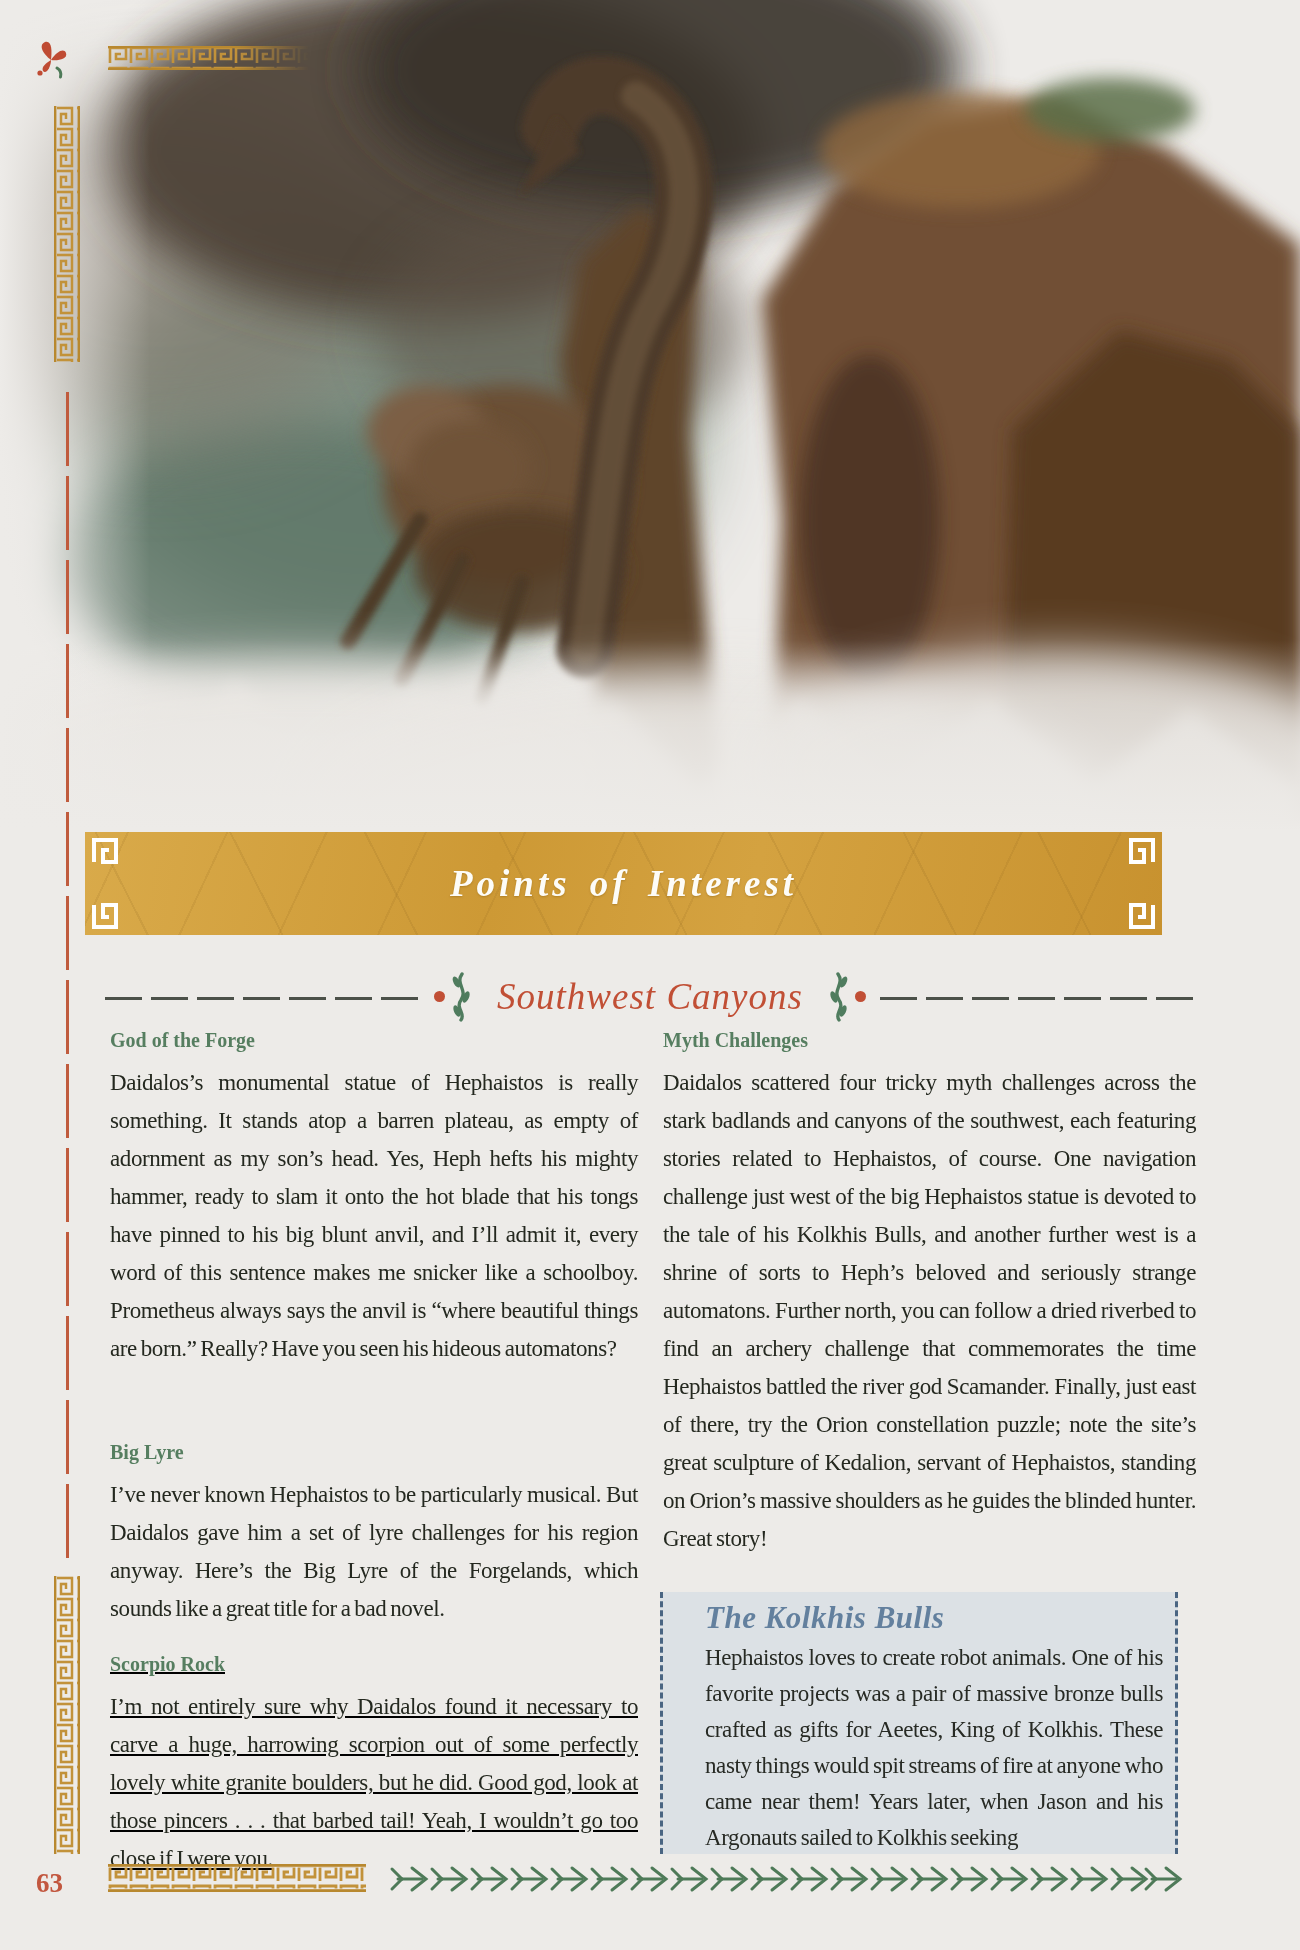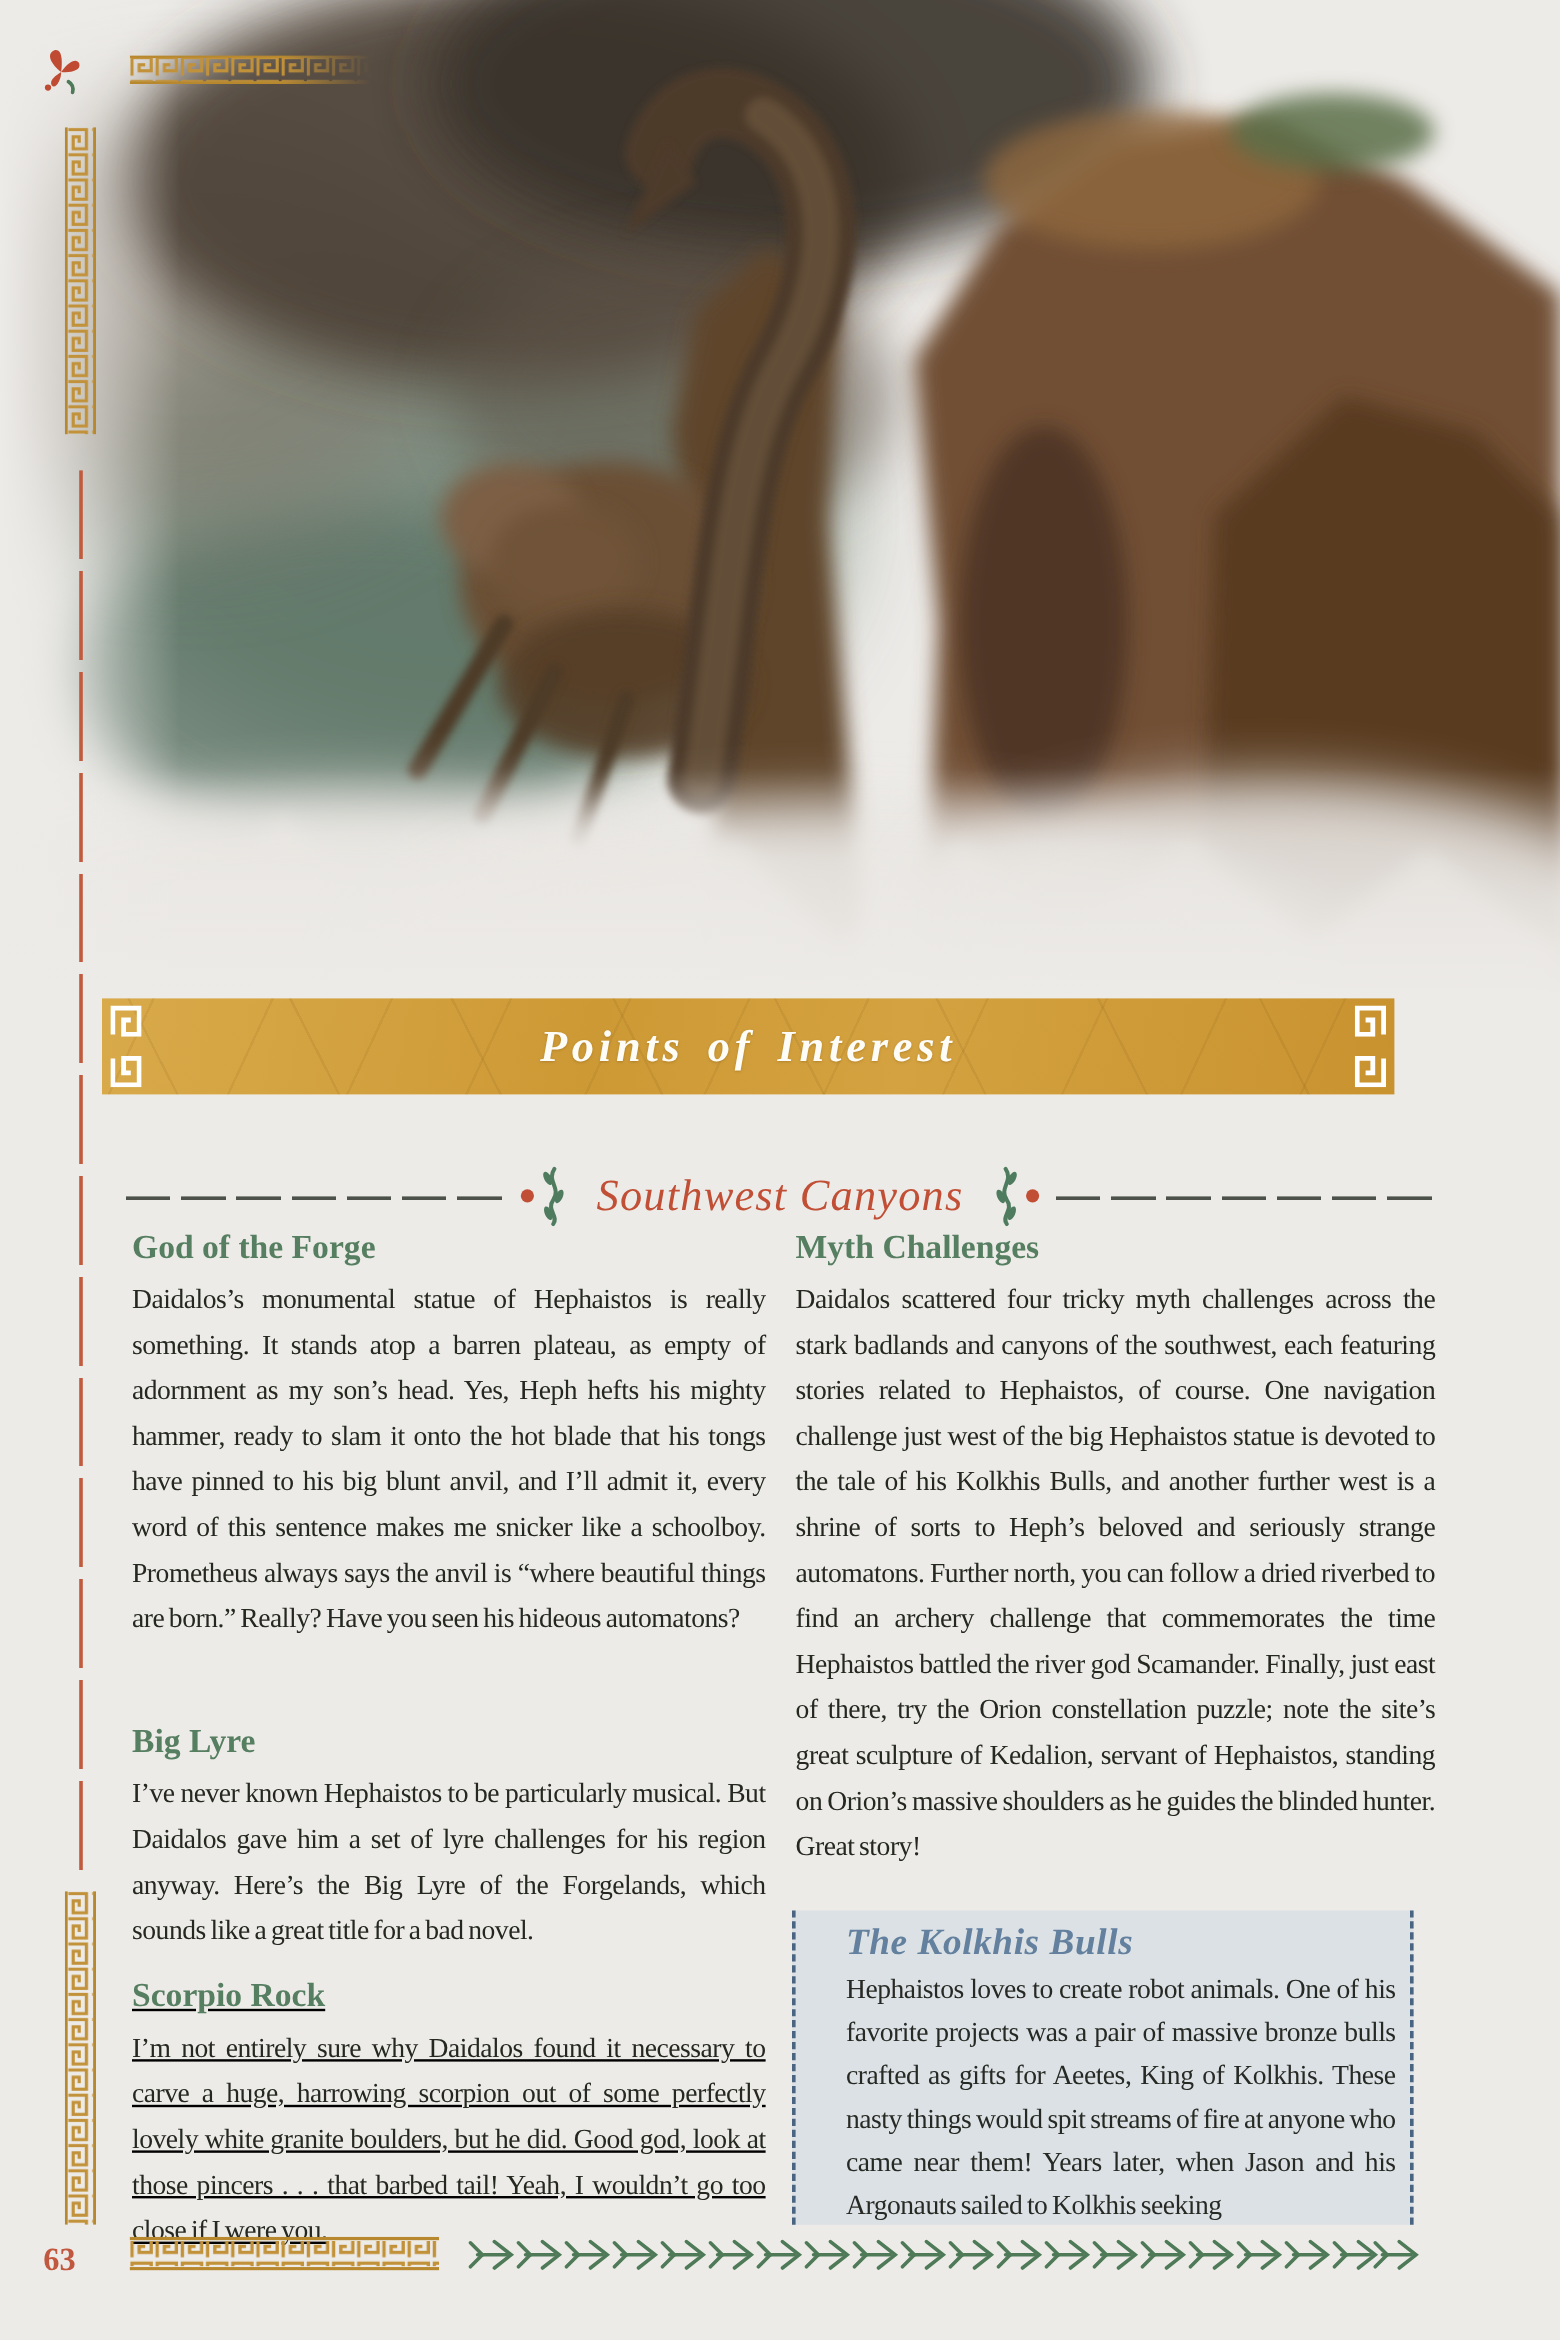--- a/index.html
+++ b/index.html
@@ -15,21 +15,21 @@
 
   
   .gold-strip{pointer-events:none;}
   #strip-top{left:108px;top:46px;
     -webkit-mask-image:linear-gradient(90deg,#000 62%,transparent 98%);
             mask-image:linear-gradient(90deg,#000 62%,transparent 98%);}
   #red-rule{left:66px;top:392px;width:3px;height:1168px;
     background:repeating-linear-gradient(180deg,#c05b3d 0 74px,rgba(192,91,61,0) 74px 84px);}
 
   
-  #banner{left:85px;top:832px;width:1077px;height:80px;
+  #banner{left:85px;top:832px;width:1077px;height:103px;
     background:
       repeating-linear-gradient(115deg,rgba(255,255,255,0) 0 38px,rgba(143,100,28,.14) 38px 40px,rgba(255,255,255,0) 40px 90px),
       repeating-linear-gradient(63deg,rgba(255,255,255,0) 0 55px,rgba(120,84,22,.12) 55px 57px,rgba(255,255,255,0) 57px 120px),
       linear-gradient(100deg,#d9aa4a 0%,#cd9935 38%,#d4a240 62%,#c8922f 100%);
     display:flex;align-items:center;justify-content:center;}
   #banner .title{
     color:#fdfcf7;font-size:37px;font-weight:bold;font-style:italic;
     letter-spacing:4px;word-spacing:6px;text-shadow:0 1px 2px rgba(120,80,10,.35);}
   .hook{position:absolute;width:26px;height:26px;}
   .hook svg{display:block;}
@@ -46,21 +46,21 @@
   #section-header .title{
     color:#c14f35;font-size:37px;font-weight:normal;font-style:italic;
     letter-spacing:1px;padding:0 12px;white-space:nowrap;}
   .orn{display:flex;align-items:center;gap:6px;}
   .orn .dot{width:11px;height:11px;border-radius:50%;background:#c14f35;}
   .orn svg{display:block;}
   .orn.right{transform:scaleX(-1);}
 
   
   .section{position:absolute;width:528px;}
-  .section h3{margin:0 0 8px 0;color:#567e60;font-size:28px;line-height:32px;font-weight:bold;}
+  .section h3{margin:0 0 8px 0;color:#567e60;font-size:20px;line-height:32px;font-weight:bold;}
   .bodytext{margin:0;color:#24281f;font-size:23px;line-height:38px;
     text-align:justify;letter-spacing:-0.4px;word-spacing:-1.5px;}
   #sec-forge{left:110px;top:1024px;}
   #sec-lyre{left:110px;top:1436px;}
   #sec-scorpio{left:110px;top:1648px;text-decoration:underline;}
   #sec-myth{left:663px;top:1024px;width:533px;}
 
   
   #kolkhis{left:660px;top:1592px;width:518px;height:262px;
     background:rgba(206,216,226,.55);

